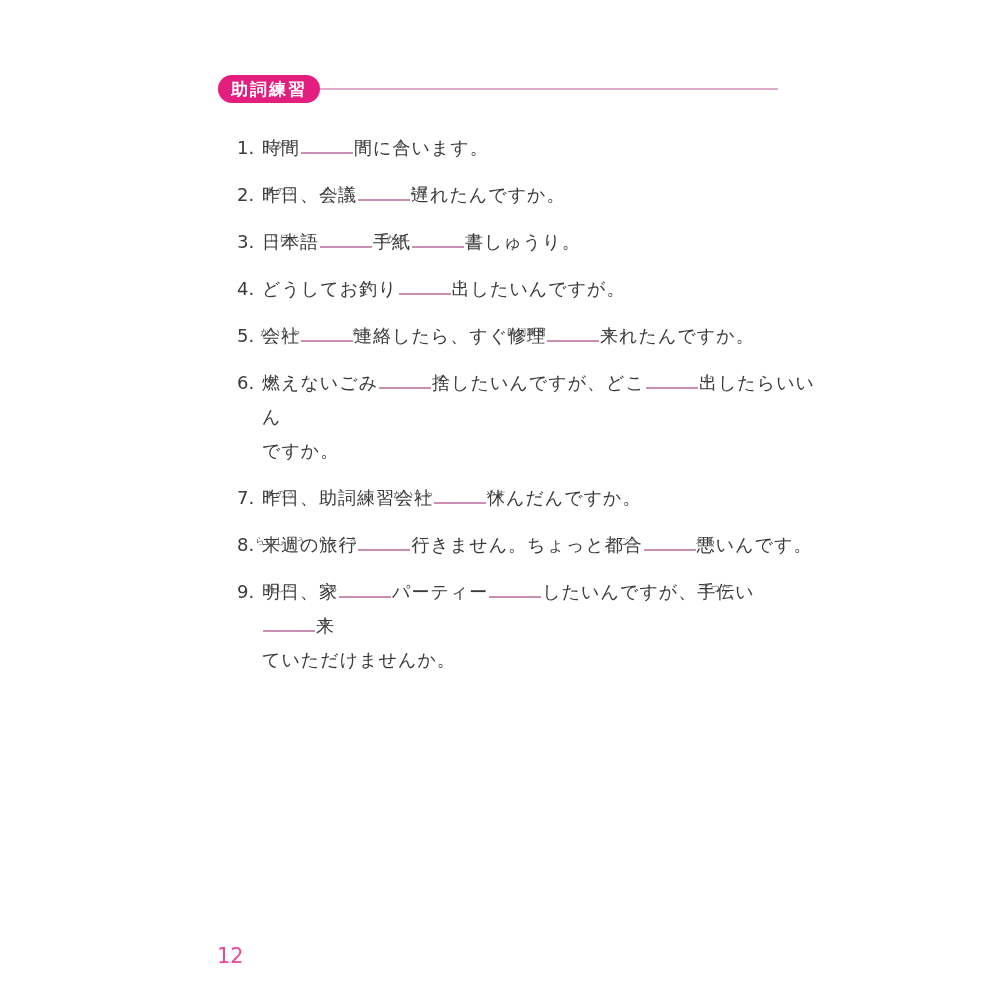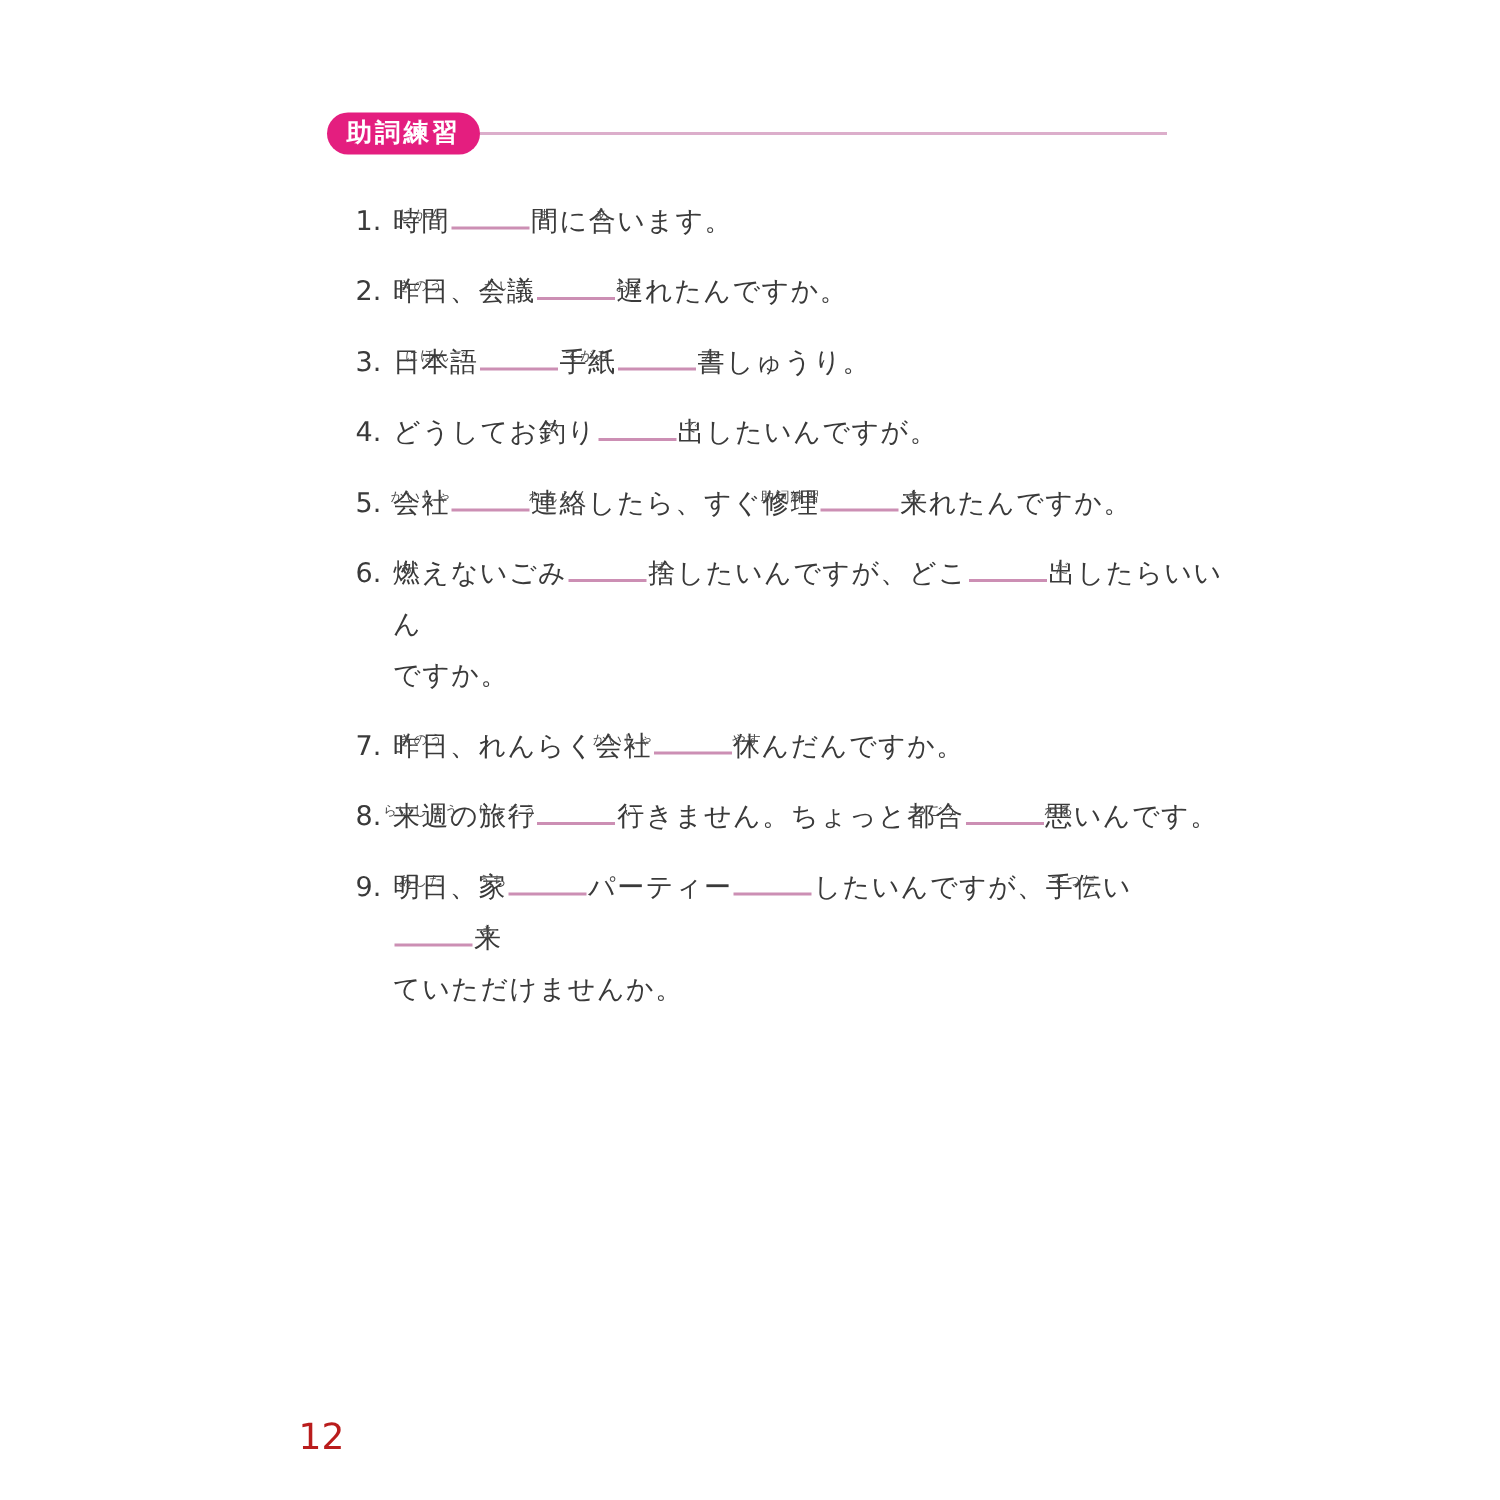--- a/index.html
+++ b/index.html
@@ -36,22 +36,22 @@
   .rt{
     position:absolute;left:50%;top:8px;transform:translateX(-50%);
     font-size:9px;letter-spacing:1px;line-height:10px;white-space:nowrap;
     color:#4a4a4a;
   }
   .blank{
     display:inline-block;width:52px;height:1px;
     border-bottom:2px solid var(--blank);margin:0 1px;
   }
   .pagenum{
-    position:absolute;left:199px;top:944px;
-    font-size:24px;color:#b91c1c;
+    position:absolute;left:217px;top:944px;
+    font-size:21px;color:#ec4899;
   }
 </style>
 </head>
 <body>
 
 <div class="page">
   <div class="header">
     <span class="badge">助詞練習</span>
     <span class="rule"></span>
   </div>
@@ -76,21 +76,21 @@
       <div class="ex-row">
         <span class="ex-num">5.</span>
         <span class="ex-body"><span class="rw"><span>会社</span><span class="rt">かいしゃ</span></span><span class="blank"></span><span class="rw"><span>連絡</span><span class="rt">れんらく</span></span><span>したら、すぐ</span><span class="rw"><span>修理</span><span class="rt">助詞練習</span></span><span class="blank"></span><span class="rw"><span>来</span><span class="rt">き</span></span><span>れたんですか。</span></span>
       </div>
       <div class="ex-row">
         <span class="ex-num">6.</span>
         <span class="ex-body"><span class="rw"><span>燃</span><span class="rt">も</span></span><span>えないごみ</span><span class="blank"></span><span class="rw"><span>捨</span><span class="rt">す</span></span><span>したいんですが、どこ</span><span class="blank"></span><span class="rw"><span>出</span><span class="rt">だ</span></span><span>したらいいん</span><br><span>ですか。</span></span>
       </div>
       <div class="ex-row">
         <span class="ex-num">7.</span>
-        <span class="ex-body"><span class="rw"><span>昨日</span><span class="rt">きのう</span></span><span>、れんらく</span><span class="rw"><span>会社</span><span class="rt">かいしゃ</span></span><span class="blank"></span><span class="rw"><span>休</span><span class="rt">やす</span></span><span>んだんですか。</span></span>
+        <span class="ex-body"><span class="rw"><span>昨日</span><span class="rt">きのう</span></span><span>、助詞練習</span><span class="rw"><span>会社</span><span class="rt">かいしゃ</span></span><span class="blank"></span><span class="rw"><span>休</span><span class="rt">やす</span></span><span>んだんですか。</span></span>
       </div>
       <div class="ex-row">
         <span class="ex-num">8.</span>
         <span class="ex-body"><span class="rw"><span>来週</span><span class="rt">らいしゅう</span></span><span>の</span><span class="rw"><span>旅行</span><span class="rt">りょこう</span></span><span class="blank"></span><span class="rw"><span>行</span><span class="rt">い</span></span><span>きません。ちょっと</span><span class="rw"><span>都合</span><span class="rt">つごう</span></span><span class="blank"></span><span class="rw"><span>悪</span><span class="rt">わる</span></span><span>いんです。</span></span>
       </div>
       <div class="ex-row">
         <span class="ex-num">9.</span>
         <span class="ex-body"><span class="rw"><span>明日</span><span class="rt">あした</span></span><span>、</span><span class="rw"><span>家</span><span class="rt">うち</span></span><span class="blank"></span><span>パーティー</span><span class="blank"></span><span>したいんですが、</span><span class="rw"><span>手伝</span><span class="rt">てつだ</span></span><span>い　</span><span class="blank"></span><span class="rw"><span>来</span><span class="rt">き</span></span><br><span>ていただけませんか。</span></span>
       </div>
     </div>

